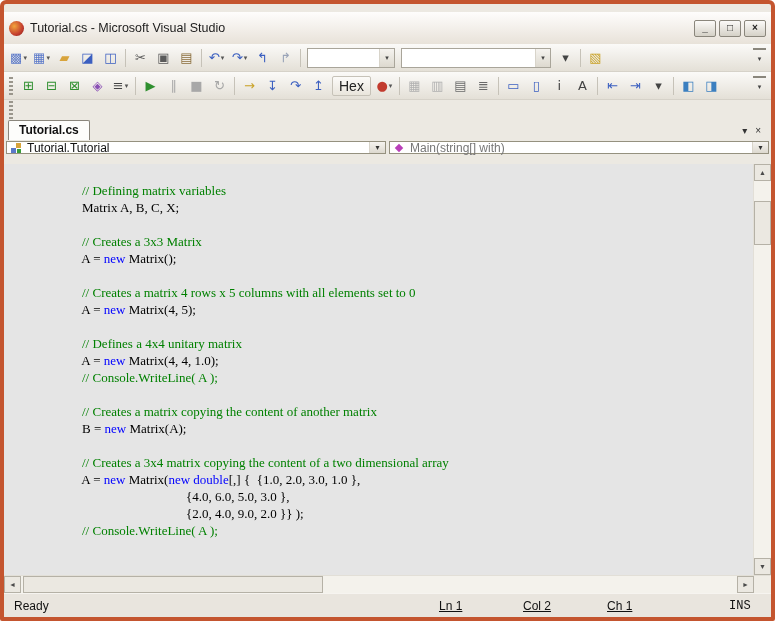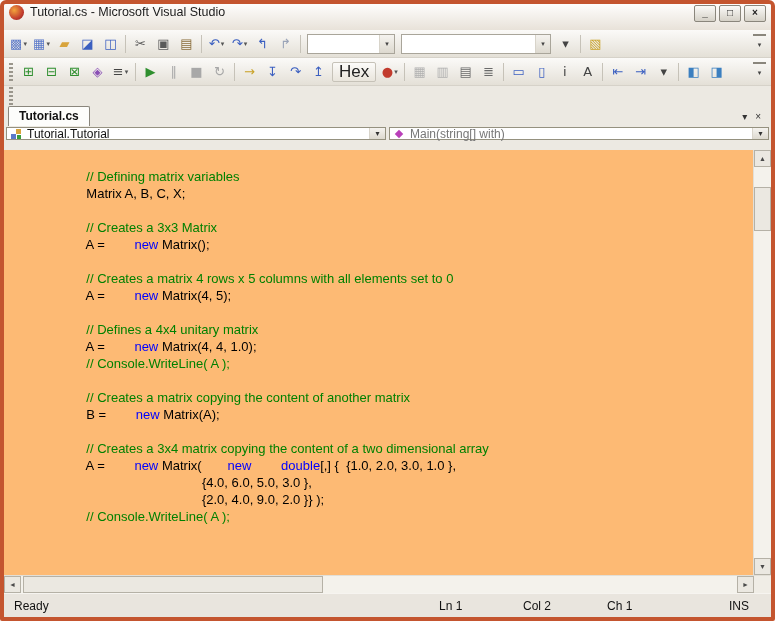--- a/index.html
+++ b/index.html
@@ -3,22 +3,22 @@
 <meta charset="utf-8">
 <style>
   * { margin:0; padding:0; box-sizing:border-box; }
   body { background:#fff; font-family:"Liberation Sans", sans-serif; }
   .window {
     width:775px; height:621px;
     border:4px solid #c4552f; border-radius:6px 6px 2px 2px;
     background:#ece9e2; display:flex; flex-direction:column; overflow:hidden;
   }
   
-  .titlebar { height:26px; flex:0 0 26px; display:flex; gap:6px;
-    padding:1px 5px; background:linear-gradient(#fefdfc,#e8e2d9); }
+  .titlebar { height:26px; flex:0 0 26px; display:flex; align-items:center; gap:6px;
+    padding:16px 5px; background:linear-gradient(#fefdfc,#e8e2d9);margin-top:8px; }
   .vs-logo { width:15px; height:15px; border-radius:50%;
     background:radial-gradient(circle at 35% 35%, #f2a43c, #c23b2e 62%, #7a2012); }
   .title-text { font-size:12.5px; color:#1c1c1c; }
   .win-btns { margin-left:auto; display:flex; gap:3px; }
   .win-btn { width:22px; height:17px; background:linear-gradient(#fbfaf8,#d5d1c7);
     border:1px solid #8a867c; border-radius:2px; font-size:10px; line-height:14px;
     text-align:center; color:#222; font-weight:bold; }
   
   .menubar { height:26px; flex:0 0 26px; display:flex; align-items:center;
     padding:0 14px; background:#f4f2ee; font-size:12.5px; color:#111;
@@ -30,21 +30,21 @@
     padding:0 3px; }
   .tgrip { width:4px; height:18px; margin:0 4px 0 2px;
     background:repeating-linear-gradient(to bottom,#9a968c 0 2px,transparent 2px 4px); }
   .tsep { width:1px; height:18px; background:#c6c2b8; margin:0 3px; flex:0 0 1px; }
   .tspacer { flex:1; }
   .tbtn { height:22px; min-width:23px; padding:0 2px; display:flex; align-items:center;
     justify-content:center; font-size:13px; border-radius:2px; }
   .tbtn .glyph { font-family:"DejaVu Sans", sans-serif; }
   .tbtn .dd { font-size:7px; color:#555; margin-left:1px; }
   .tlabel { height:20px; padding:0 6px; display:flex; align-items:center;
-    font-size:17px; color:#222; border:1px solid #c6c2b8; border-radius:2px;
+    font-size:14px; color:#222; border:1px solid #c6c2b8; border-radius:2px;
     background:linear-gradient(#fcfbf9,#e9e5dc); margin:0 2px; }
   .tcombo { height:20px; background:#fff; border:1px solid #a9a59a;
     display:flex; align-items:center; margin:0 3px; font-size:12px; color:#333; }
   .tcombo-text { padding:0 4px; flex:1; }
   .tcombo-arrow { width:15px; height:100%; display:flex; align-items:center;
     justify-content:center; font-size:7px; color:#444; border-left:1px solid #d8d4ca;
     background:linear-gradient(#f5f3ef,#ddd9cf); }
   .toverflow { width:13px; height:20px; display:flex; flex-direction:column;
     align-items:center; justify-content:center; font-size:7px; color:#444;
     border-top:2px solid #8a867c; margin:0 2px; }
@@ -64,47 +64,47 @@
   .nav-combo { flex:1; background:#fff; border:1px solid #95917f; display:flex;
     align-items:center; gap:5px; padding-left:3px; font-size:12px; color:#111; }
   .nav-combo.member { color:#777; }
   .nav-combo-arrow { margin-left:auto; width:16px; height:100%; display:flex;
     align-items:center; justify-content:center; font-size:8px; color:#333;
     border-left:1px solid #d8d4ca; background:linear-gradient(#f5f3ef,#ddd9cf); }
   
   .editor-area { flex:1; display:flex; flex-direction:column; min-height:0;
     background:#fff; }
   .editor-row { flex:1; display:flex; min-height:0; }
-  .editor { flex:1; overflow:hidden; background:#fdba74; white-space:pre;
-    font-family:Liberation Sans, sans-serif;
+  .editor { flex:1; overflow:hidden; background:#e5e5e5; white-space:pre;
+    font-family:Liberation Serif, serif;
     font-size:13px; line-height:17px; color:#000; padding:18px 0 0 39px; }
   .code-line { height:17px; }
   .tok-comment { color:#008000; }
-  .tok-keyword { color:#0000ff;margin-left:26px; }
+  .tok-keyword { color:#0000ff; }
   
   .vscroll { flex:0 0 17px; display:flex; flex-direction:column; background:#f4f2ec;
     border-left:1px solid #e2dfd7; }
   .vtrack { flex:1; position:relative; }
   .vthumb { position:absolute; top:20px; left:0; right:0; height:44px;
     background:#ebe8e1; border:1px solid #b5b1a6; }
   .scroll-btn { flex:0 0 17px; width:17px; height:17px; background:#ebe8e1;
     border:1px solid #b5b1a6; display:flex; align-items:center; justify-content:center;
     font-size:7px; color:#4a4a4a; }
   .hscroll { flex:0 0 17px; display:flex; background:#f4f2ec;
     border-top:1px solid #e2dfd7; }
   .htrack { flex:1; position:relative; }
   .hthumb { position:absolute; left:2px; top:0; bottom:0; width:300px;
     background:#ebe8e1; border:1px solid #b5b1a6; }
   .scroll-corner { flex:0 0 17px; background:#f0ede6; }
   
   .statusbar { height:24px; flex:0 0 24px; display:flex; align-items:center;
     background:#e9e5de; font-size:12px; color:#111; padding:0 10px;
     border-top:1px solid #f6f4f0; }
-  .status-cell { width:84px; }
-  .status-ins { width:70px; padding-left:38px; }
+  .status-cell { width:84px;text-decoration:underline; }
+  .status-ins { width:70px; padding-left:38px;font-family:Liberation Mono, monospace; }
   .status-spacer { flex:1; }
 </style>
 </head>
 <body>
 
 <div class="window">
 
   <div class="titlebar">
     <span class="vs-logo"></span>
     <span class="title-text">Tutorial.cs - Microsoft Visual Studio</span>

